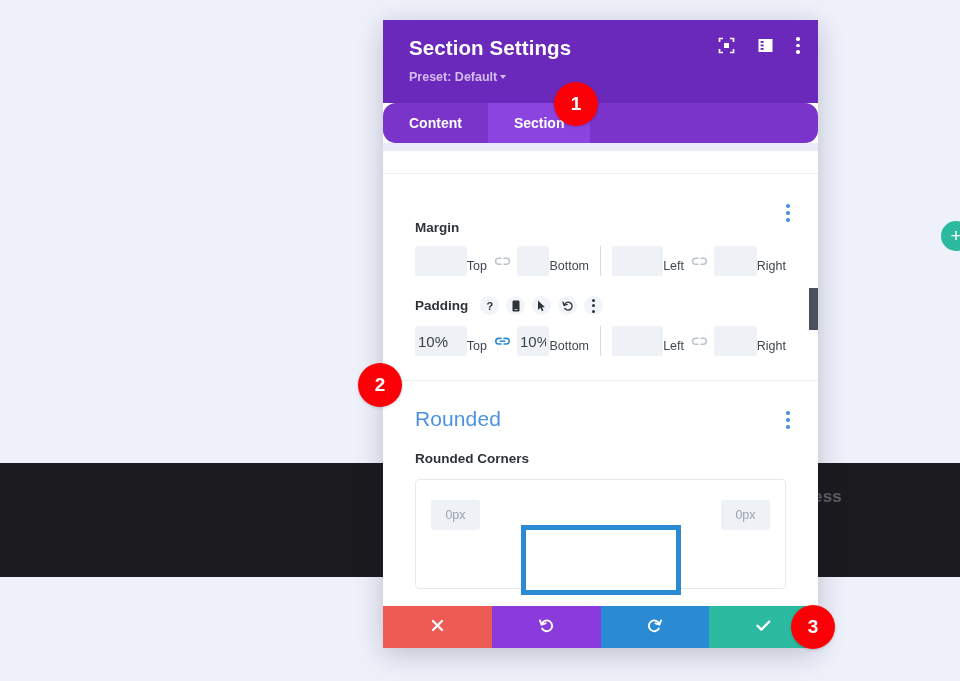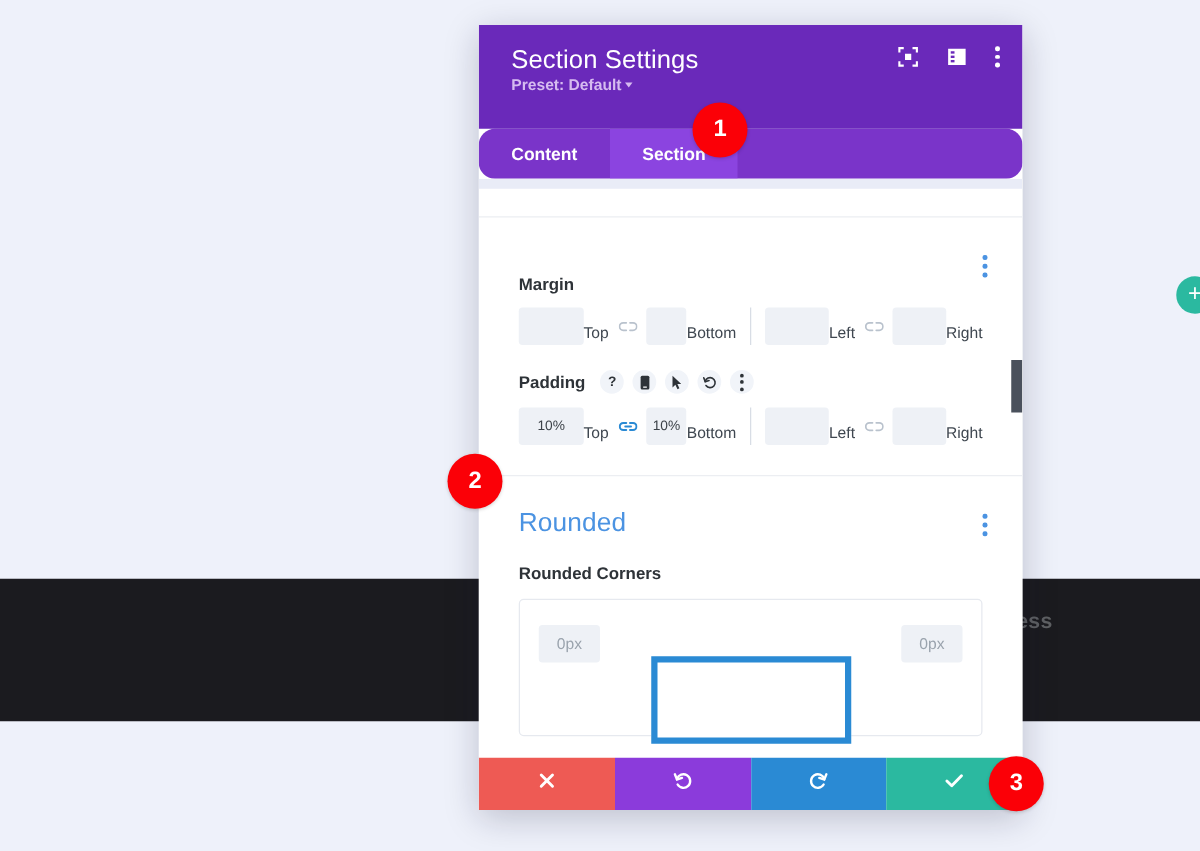--- a/index.html
+++ b/index.html
@@ -84,26 +84,26 @@
   .modal-header {
     background: #6a29ba;
     padding: 16px 22px 10px 26px;
     position: relative;
     flex: 0 0 auto;
     height: 83px;
   }
   .modal-title {
     color: #fff;
     font-size: 20.5px;
-    font-weight: 400;
+    font-weight: 700;
     letter-spacing: .1px;
     line-height: 1.2;
   }
   .modal-preset {
-    margin-top: 0;
+    margin-top: 9px;
     color: #d6bbf0;
     font-size: 12.5px;
     font-weight: 700;
   }
   .caret-down {
     display: inline-block;
     margin-left: 3px;
     border-left: 3.5px solid transparent;
     border-right: 3.5px solid transparent;
     border-top: 4.5px solid #d6bbf0;
@@ -226,25 +226,24 @@
     align-self: flex-start;
   }
   .fieldcol { flex: 1 1 0; display: flex; flex-direction: row; align-items: center; }
   .sfield {
     width: 100%;
     height: 30px;
     background: #eef1f6;
     border: none;
     border-radius: 3px;
     font-family: "Liberation Sans", sans-serif;
-    font-size: 11px;
+    font-size: 15px;
     color: #3c4248;
     padding: 0 3px;
     outline: none;
-    text-align: center;
   }
   .sublabel {
     margin-top: 9px;
     font-size: 12.5px;
     color: #3f4750;
     font-weight: 400;
   }
   .linkbtn {
     flex: 0 0 auto;
     width: 30px;

